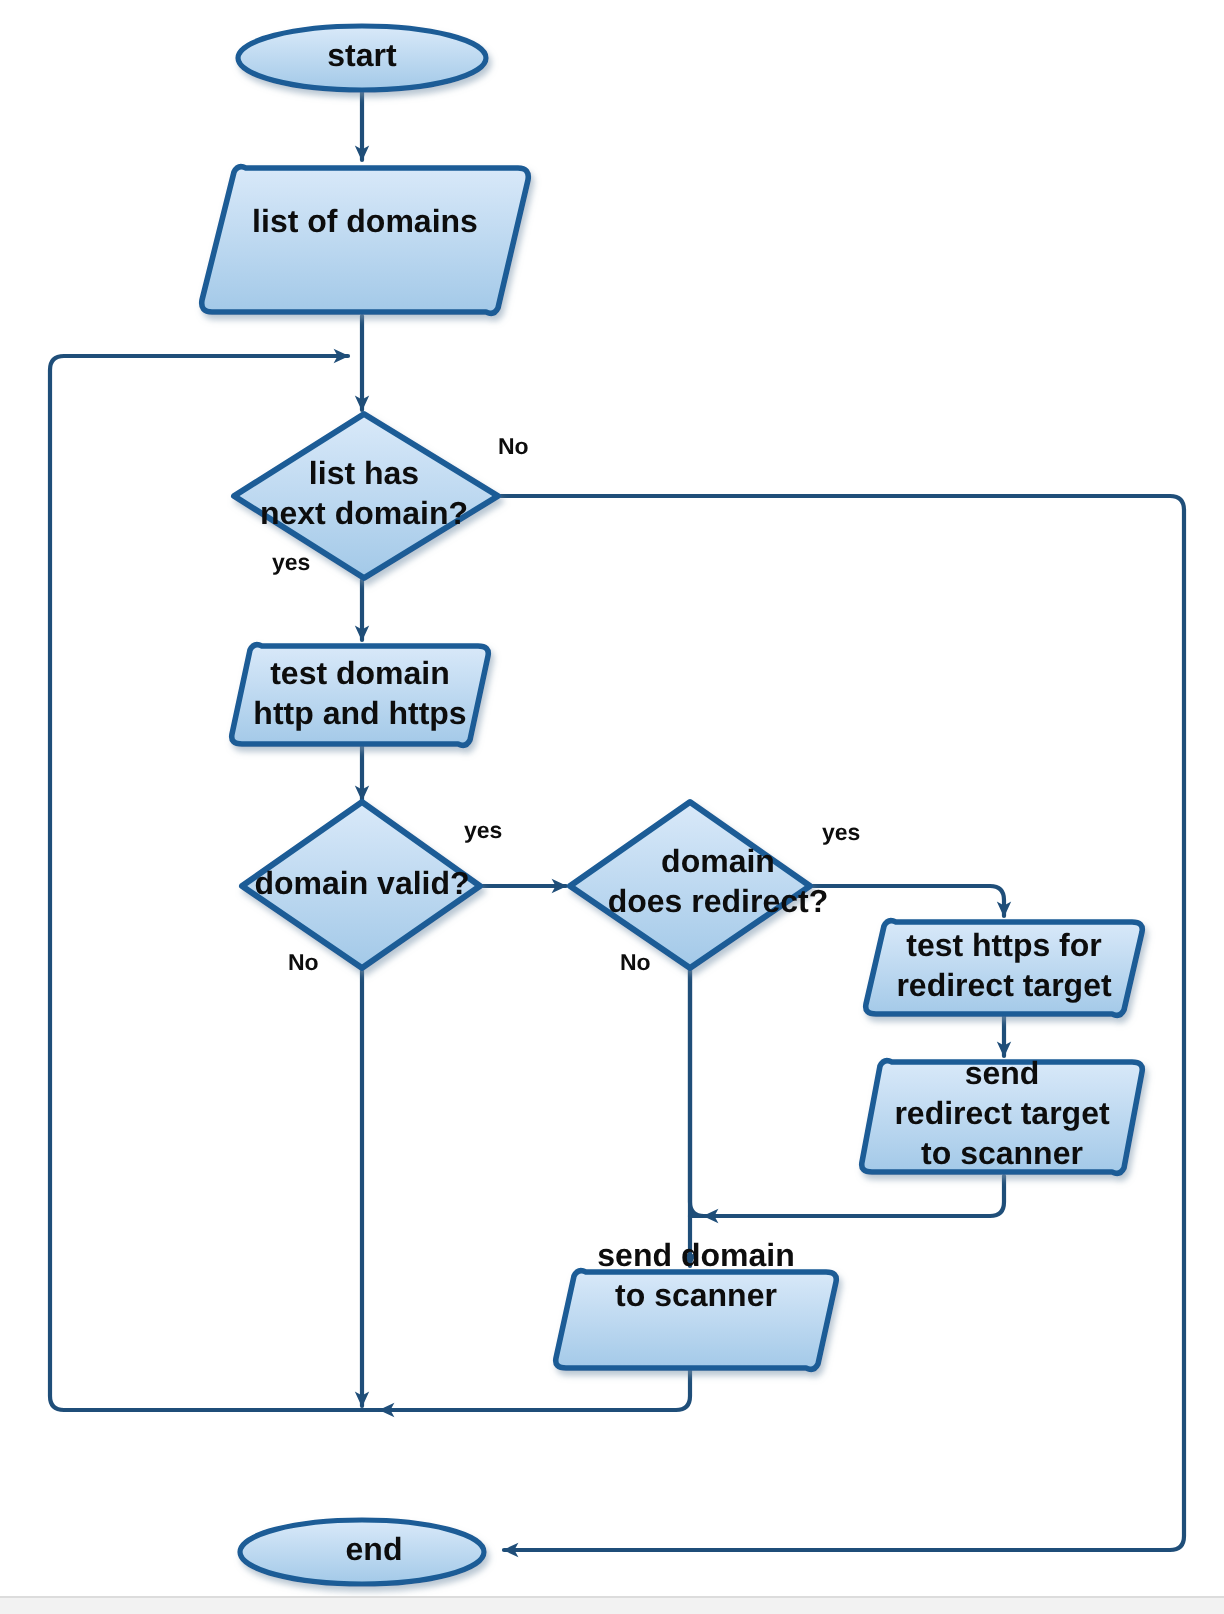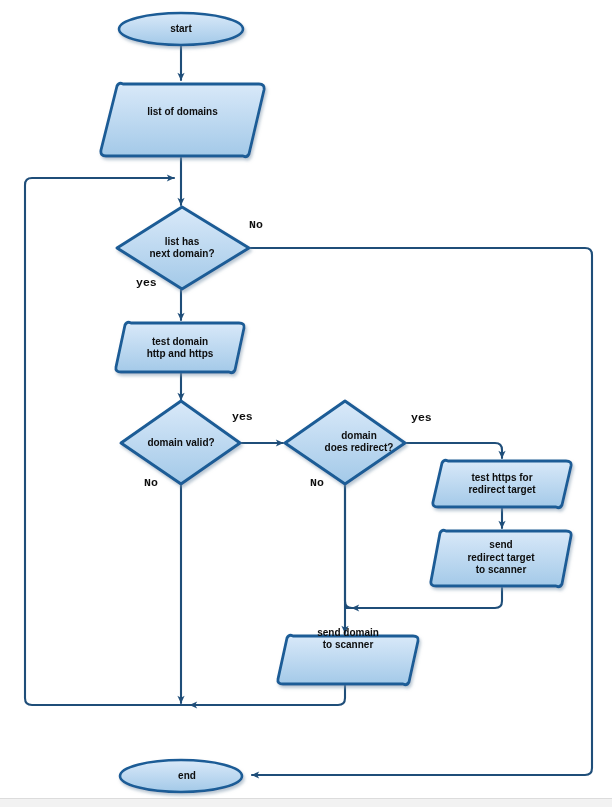--- a/index.html
+++ b/index.html
@@ -34,30 +34,30 @@
     width: 612px;
     height: 807px;
   }
   .node-label {
     position: absolute;
     display: flex;
     align-items: center;
     justify-content: center;
     text-align: center;
     font-family: "Liberation Sans", sans-serif;
-    font-size: 10px;
+    font-size: 16px;
     font-weight: bold;
     color: #0d0d0d;
     line-height: 1.25;
     pointer-events: none;
     white-space: pre-line;
   }
   .edge-label {
     position: absolute;
-    font-family: Liberation Mono, monospace;
+    font-family: Liberation Sans, sans-serif;
     font-size: 11.5px;
     font-weight: bold;
     color: #0d0d0d;
     pointer-events: none;
     white-space: nowrap;
     padding-left: 11px;
   }
 </style>
 </head>
 <body>

